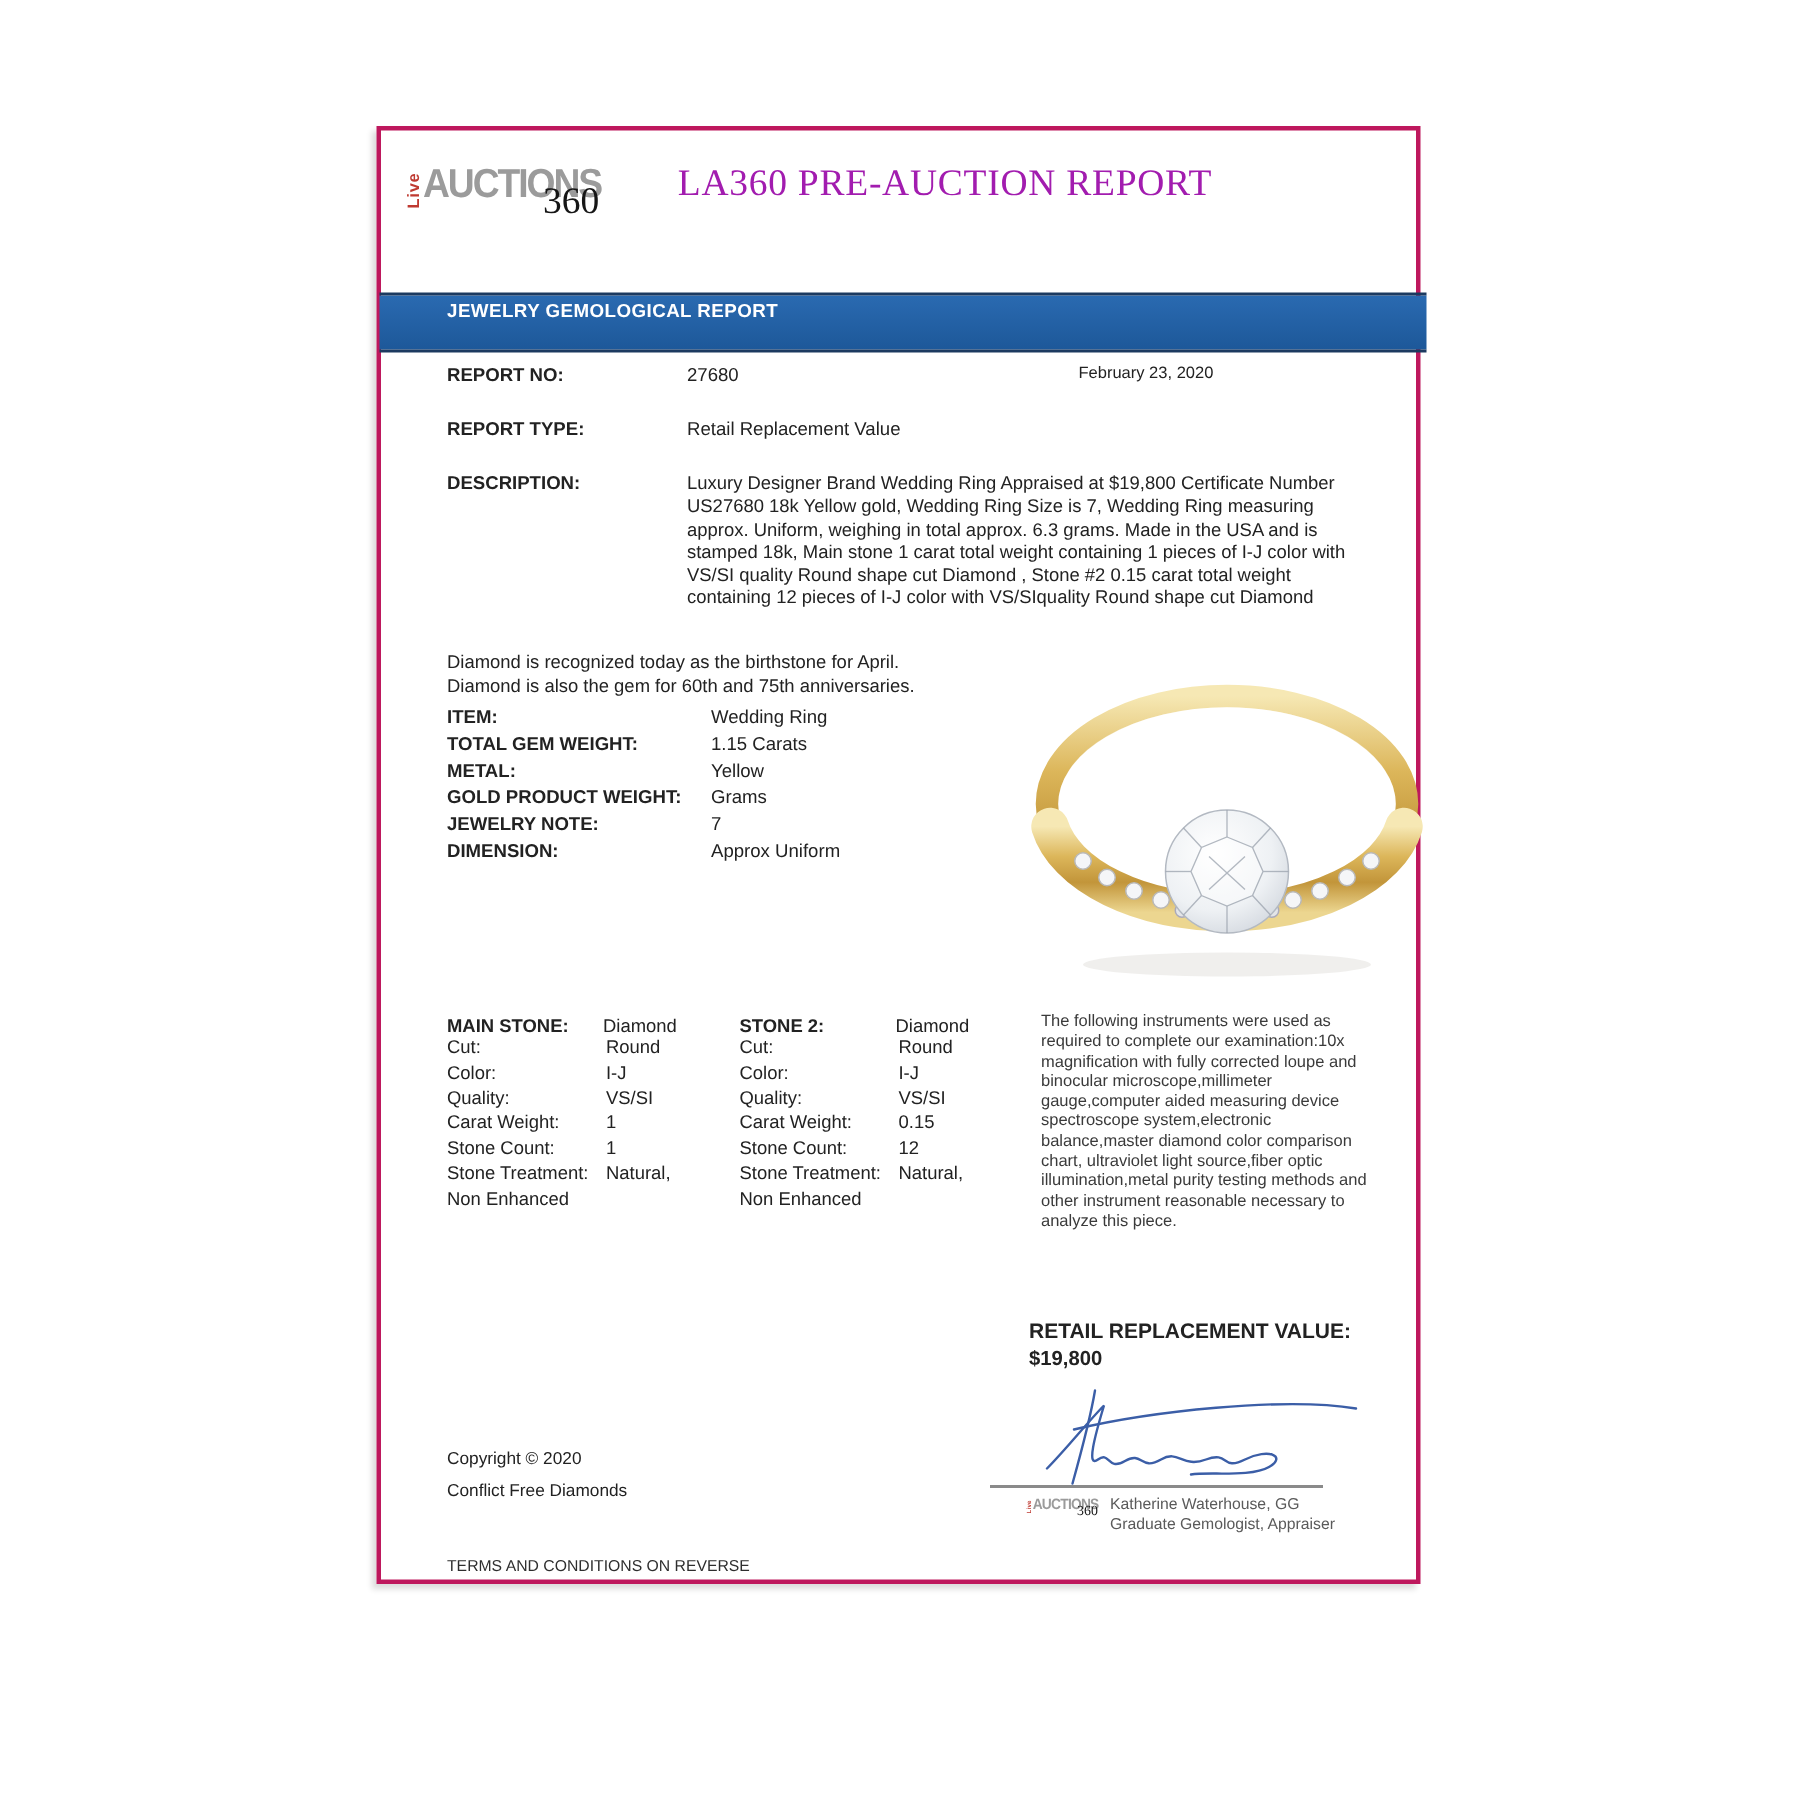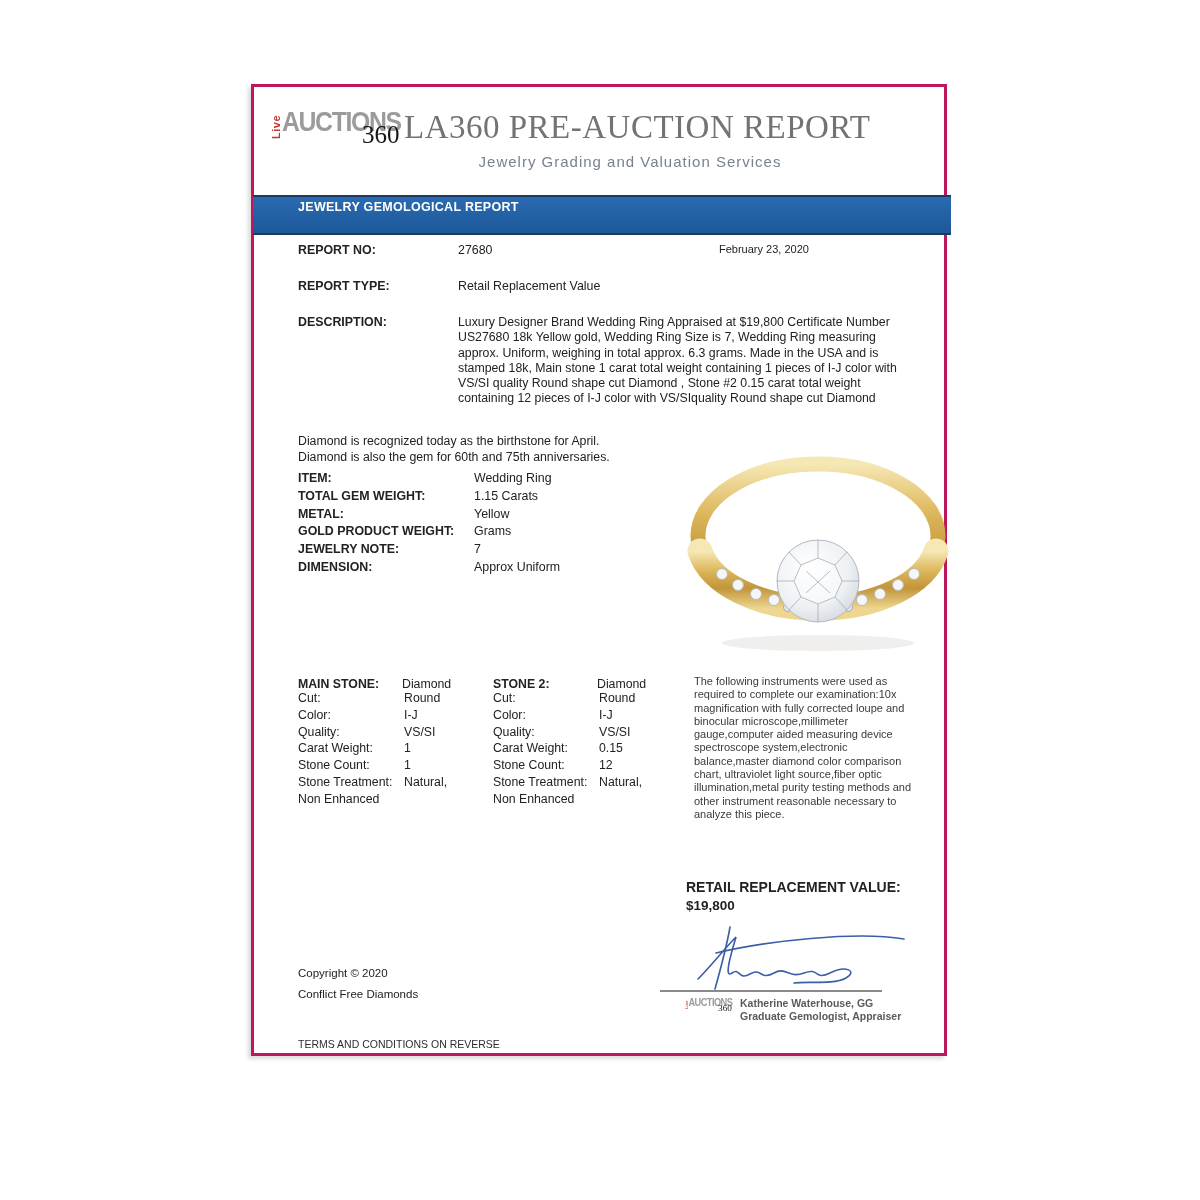--- a/index.html
+++ b/index.html
@@ -23,21 +23,21 @@
     font-size:27px; letter-spacing:-1.5px; transform:scaleX(0.92); transform-origin:left top; white-space:nowrap;
   }
   .logo-360 {
     position:absolute; left:92px; top:20px; color:#161616;
     font-family:"Liberation Serif", serif; font-size:25px;
   }
 
   
   .header-titles { position:absolute; left:150px; top:22px; width:452px; text-align:center; }
   .doc-title {
-    font-family:"Liberation Serif", serif; font-size:33px; color:#737373; letter-spacing:0.5px; white-space:nowrap;
+    font-family:"Liberation Serif", serif; font-size:25px; color:#a21caf; letter-spacing:0.5px; white-space:nowrap;
   }
   .doc-subtitle { margin-top:7px; font-size:15px; color:#78828e; letter-spacing:1px; }
 
   
   .banner {
     position:absolute; left:-1px; top:108px; width:698px; height:40px;
     background:linear-gradient(#2a6ab1,#1d5899);
     border-top:2px solid #1c3a60; border-bottom:2px solid #1c3a60;
     color:#fff; font-weight:bold; font-size:12.5px; line-height:21px;
     padding-left:45px; letter-spacing:0.3px;
@@ -70,42 +70,41 @@
   
   .v-label { left:408px; top:792px; font-weight:bold; font-size:14px; }
   .v-amount { left:408px; top:811px; font-weight:bold; font-size:13.5px; }
 
   
   .sig-art { left:408px; top:836px; }
   .sig-line { left:406px; top:903px; width:222px; border-top:2px solid #8a8a8a; }
   .sig-footer { left:406px; top:908px; display:flex; align-items:flex-start; }
   .mini-logo-wrap { position:relative; width:56px; height:28px; overflow:visible; }
   .mini-logo { position:absolute; left:0; top:0; width:142px; height:54px; transform:scale(0.37); transform-origin:0 0; }
-  .sig-names { font-size:10.5px; font-weight:bold; color:#5a5a5a; line-height:12.5px; padding-top:2px; }
+  .sig-names { font-size:10.5px; font-weight:normal; color:#5a5a5a; line-height:12.5px; padding-top:2px; }
 
   
   .copyright { left:20px; top:880px; font-size:11.5px; }
   .conflict { left:20px; top:901px; font-size:11.5px; }
   .terms { left:20px; top:951px; font-size:10.5px; color:#2e2e2e; }
 
   .ring-figure { left:390px; top:346px; width:300px; height:230px; }
 </style>
 </head>
 <body>
 
 <div class="page">
 
   <div class="logo">
     <span class="logo-live">Live</span>
     <span class="logo-auctions">AUCTIONS</span>
     <span class="logo-360">360</span>
   </div>
   <div class="header-titles">
     <div class="doc-title">LA360 PRE-AUCTION REPORT</div>
-    <div class="doc-subtitle">Jewelry Grading and Valuation Services</div>
   </div>
 
   <div class="banner">JEWELRY GEMOLOGICAL REPORT</div>
 
   <div class="abs lbl" style="top:156px">REPORT NO:</div>
   <div class="abs val" style="top:156px">27680</div>
   <div class="abs date" style="top:156px">February 23, 2020</div>
 
   <div class="abs lbl" style="top:192px">REPORT TYPE:</div>
   <div class="abs val" style="top:192px">Retail Replacement Value</div>

